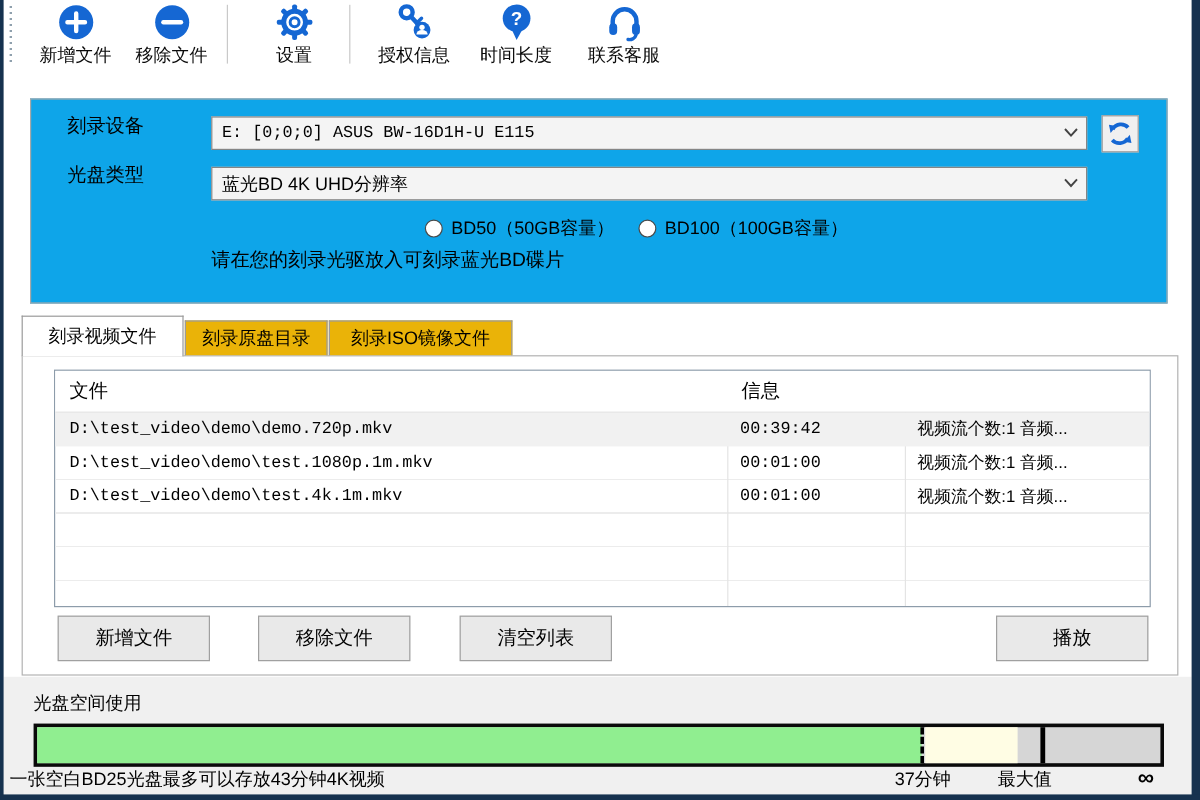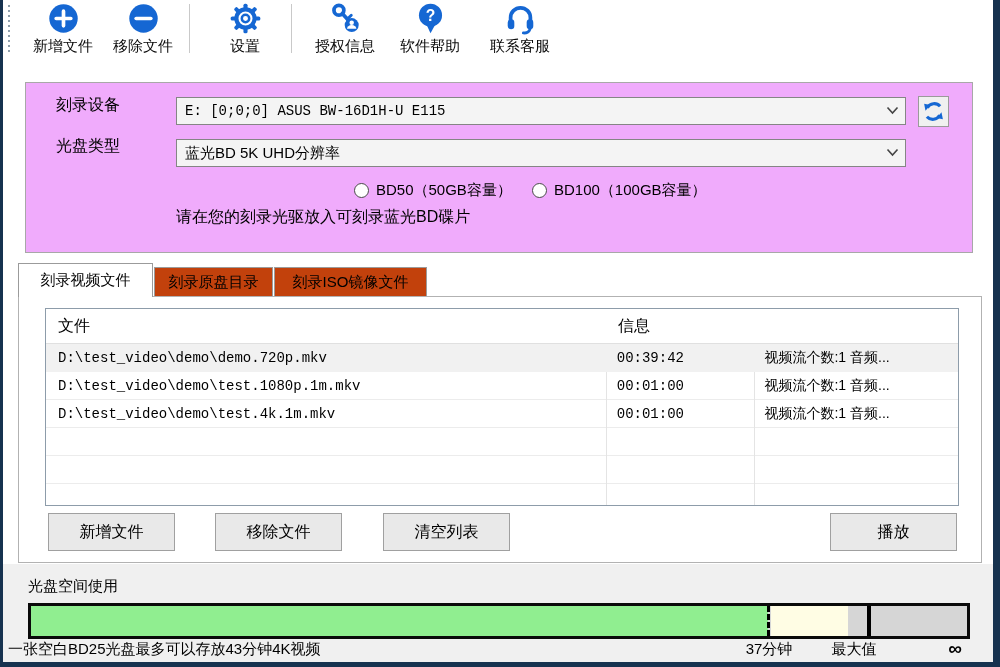--- a/index.html
+++ b/index.html
@@ -16,42 +16,42 @@
   .toolbar-grip { position:absolute; left:8px; top:5px; width:2px; height:48px;
       background:repeating-linear-gradient(to bottom,#8fa0ad 0 2px,transparent 2px 5px); }
   .tb-item { position:absolute; top:2px; width:84px; height:56px; display:flex; flex-direction:column;
       align-items:center; justify-content:flex-start; cursor:default; }
   .tb-item .ico { width:33px; height:33px; }
   .tb-item .lbl { font-size:15px; color:#0a0a0a; margin-top:2px; white-space:nowrap; }
   .tb-sep { position:absolute; top:4px; width:1px; height:49px; background:#c9c9c9; }
 
   
   .groupbox { position:absolute; left:25px; top:82px; width:948px; height:171px;
-      border:1px solid #a8a8a8; background:#f0abfc; }
+      border:1px solid #a8a8a8; background:#0ea5e9; }
   .g-label { position:absolute; left:30px; font-size:16px; color:#000; }
   .combo { position:absolute; left:150px; width:730px; height:28px; background:#f4f4f4;
       border:1px solid #858585; display:flex; align-items:center; padding:0 24px 0 8px; }
   .combo .val { font-family:"Liberation Mono","DejaVu Sans Mono",monospace; font-size:14px; color:#000;
       white-space:nowrap; overflow:hidden; }
   .combo .chev { position:absolute; right:6px; top:8px; }
   .refresh-btn { position:absolute; left:892px; top:13px; width:31px; height:31px; background:#f0f0f0;
       border:1px solid #9a9a9a; display:flex; align-items:center; justify-content:center; cursor:pointer; }
   .radio-row { position:absolute; top:98px; display:flex; align-items:center; gap:7px; }
   .radio { width:15px; height:15px; border:1px solid #4a4a4a; border-radius:50%; background:#fff; position:relative; flex:none; }
   .radio.checked { border-color:#222; }
   .radio.checked::after { content:""; position:absolute; left:3px; top:3px; width:7px; height:7px;
       border-radius:50%; background:#111; }
   .radio-lbl { font-size:15px; color:#000; white-space:nowrap; }
   .hint { position:absolute; left:150px; top:124px; font-size:16px; color:#000; }
 
   
   .tab { position:absolute; display:flex; align-items:center; justify-content:center;
       font-size:15px; color:#000; border:1px solid #9b9b9b; border-bottom:none; cursor:pointer; }
   .tab.active { top:263px; height:34px; background:#fff; z-index:3; }
-  .tab.inactive { top:267px; height:29px; background:#c2410c; z-index:1; }
+  .tab.inactive { top:267px; height:29px; background:#eab308; z-index:1; }
   .tab-panel { position:absolute; left:18px; top:296px; width:964px; height:267px;
       border:1px solid #b2b2b2; background:#fff; z-index:0; }
 
   
   .ftable { position:absolute; left:45px; top:308px; width:914px; height:198px;
       border:1px solid #8d9caa; background:#fff; z-index:4; overflow:hidden;text-align:right; }
   .ft-colline { position:absolute; top:0; bottom:0; width:1px; background:#e4e4e4; }
   .ft-rowlines { position:absolute; left:0; right:0; top:35px; bottom:0;
       background:repeating-linear-gradient(to bottom,transparent 0 27px,#ececec 27px 28px); }
   .ft-header { position:absolute; left:0; top:0; width:100%; height:35px; display:flex;
@@ -146,21 +146,21 @@
       </svg>
       <span class="lbl">授权信息</span>
     </div>
 
     <div class="tb-item" style="left:388px">
       <svg class="ico" viewBox="0 0 40 40">
         <circle cx="20" cy="16" r="14" fill="#1567d3"></circle>
         <path d="M15 27 L20 38 L26 27 Z" fill="#1567d3"></path>
         <text x="20" y="23" text-anchor="middle" font-size="19" font-weight="bold" fill="#fff" font-family="Liberation Sans, sans-serif">?</text>
       </svg>
-      <span class="lbl">软件帮助</span>
+      <span class="lbl">时间长度</span>
     </div>
 
     <div class="tb-item" style="left:478px">
       <svg class="ico" viewBox="0 0 40 40">
         <path d="M8 25 v-6 a12 12 0 0 1 24 0 v6" fill="none" stroke="#1567d3" stroke-width="4.5"></path>
         <rect x="4.5" y="21" width="8" height="12" rx="4" fill="#1567d3"></rect>
         <rect x="27.5" y="21" width="8" height="12" rx="4" fill="#1567d3"></rect>
         <path d="M31.5 33 a7 6 0 0 1 -8 4.5" fill="none" stroke="#1567d3" stroke-width="3.5" stroke-linecap="round"></path>
       </svg>
       <span class="lbl">联系客服</span>
@@ -180,21 +180,21 @@
       <svg width="25" height="25" viewBox="0 0 36 36">
         <path d="M27.5 10.5 A11.5 11.5 0 0 0 9 12.5" fill="none" stroke="#1567d3" stroke-width="4.5"></path>
         <polygon points="4.5,7 13.5,8.5 6.5,17" fill="#1567d3"></polygon>
         <path d="M8.5 25.5 A11.5 11.5 0 0 0 27 23.5" fill="none" stroke="#1567d3" stroke-width="4.5"></path>
         <polygon points="31.5,29 22.5,27.5 29.5,19" fill="#1567d3"></polygon>
       </svg>
     </div>
 
     <span class="g-label" style="top:53px">光盘类型</span>
     <div class="combo" style="top:56px">
-      <span class="val" style="font-family:'Liberation Sans','DejaVu Sans',sans-serif;font-size:15px">蓝光BD 5K UHD分辨率</span>
+      <span class="val" style="font-family:'Liberation Sans','DejaVu Sans',sans-serif;font-size:15px">蓝光BD 4K UHD分辨率</span>
       <svg class="chev" width="13" height="9" viewBox="0 0 13 9">
         <path d="M1.5 1.5 L6.5 7 L11.5 1.5" fill="none" stroke="#444" stroke-width="1.6"></path>
       </svg>
     </div>
 
     <div class="radio-row" style="left:328px">
       <span class="radio"></span>
       <span class="radio-lbl">BD50（50GB容量）</span>
     </div>
     <div class="radio-row" style="left:506px">

